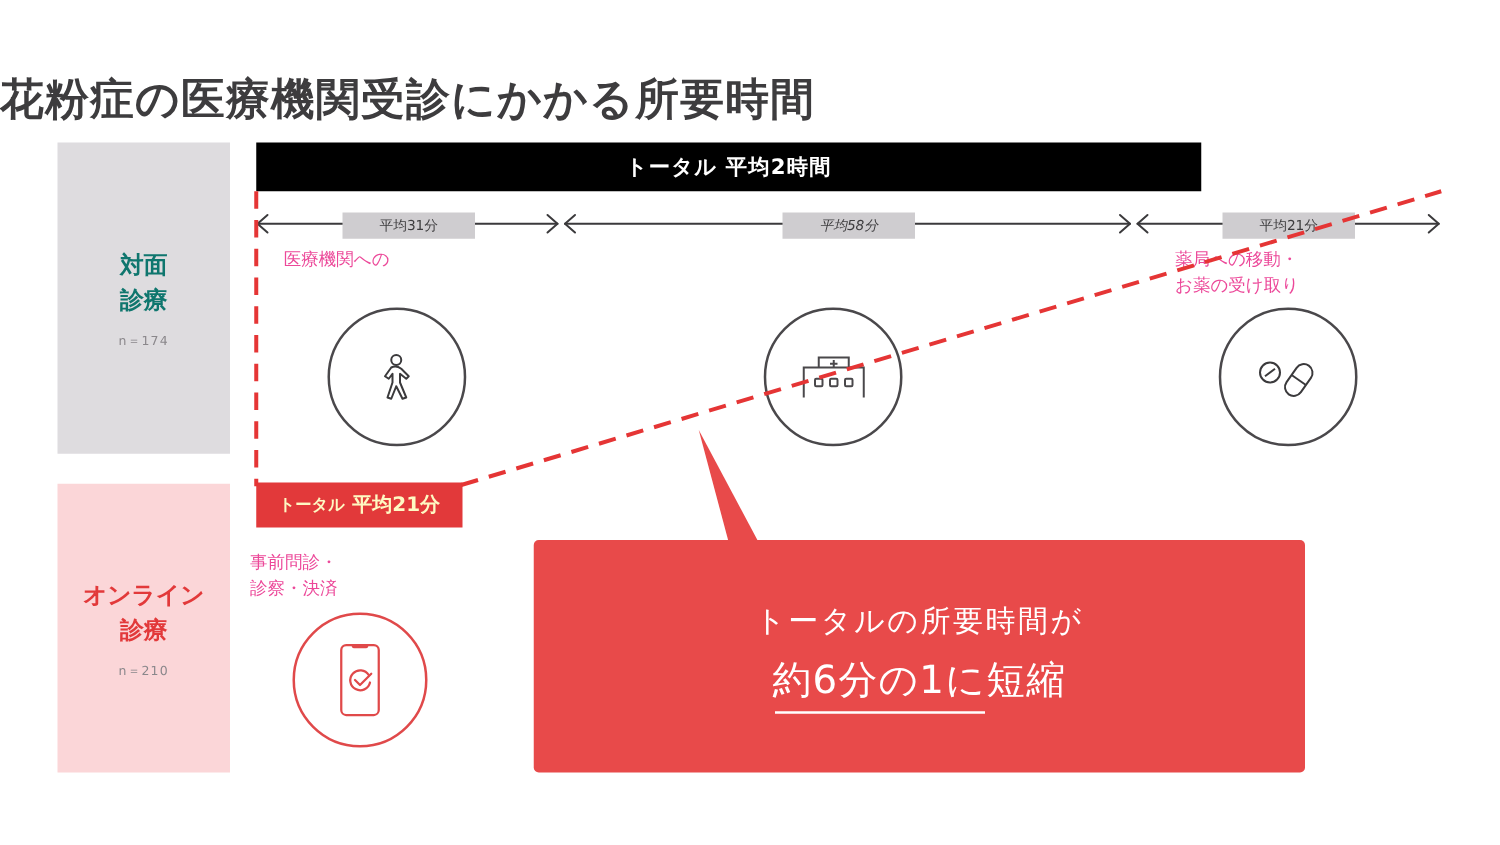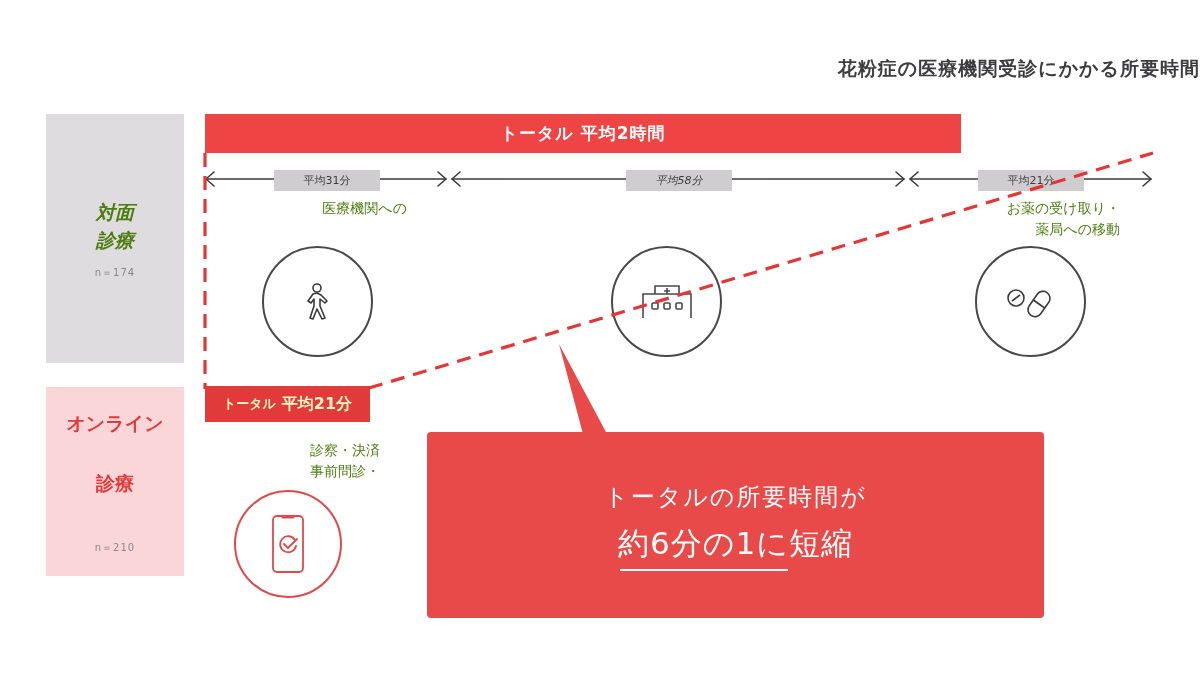--- a/index.html
+++ b/index.html
@@ -1,29 +1,29 @@
 <!DOCTYPE html>
 <html><head>
 <meta charset="utf-8">
 <style>
   * { box-sizing: border-box; margin: 0; padding: 0; }
   html, body { width: 1200px; height: 676px; background: #ffffff; overflow: hidden; }
   body { position: relative; font-family: "DejaVu Sans", "Liberation Sans", sans-serif; color: #3b3a3c; }
   .abs { position: absolute; }
-  .title { left: 0; width: 1200px; top: 56px; text-align: right; font-size: 19px; font-weight: bold; color: #3d3c3e; letter-spacing: 1px; }
+  .title { left: 0; width: 1200px; top: 56px; text-align: left; font-size: 35px; font-weight: bold; color: #3d3c3e; letter-spacing: 1px; }
   .panel { left: 46px; width: 138px; display: flex; flex-direction: column; align-items: center; justify-content: center; }
   .panel-gray { top: 114px; height: 249px; background: #dedcdf; }
-  .panel-pink { top: 387px; height: 189px; background: #fbd6d8; gap: 32px; }
+  .panel-pink { top: 387px; height: 231px; background: #fbd6d8; }
   .panel-title { font-size: 19px; font-weight: bold; line-height: 28px; text-align: center; }
-  .panel-gray .panel-title { color: #4d7c0f; font-style: italic; }
+  .panel-gray .panel-title { color: #0f766e; }
   .panel-pink .panel-title { color: #e2393a; }
   .panel-n { margin-top: 12px; font-size: 10px; color: #8a878b; letter-spacing: 1px; }
-  .total-bar { left: 205px; top: 114px; width: 756px; height: 39px; background: #ef4444; color: #ffffff; font-size: 17px; font-weight: bold; display: flex; align-items: center; justify-content: center; letter-spacing: 1px; }
+  .total-bar { left: 205px; top: 114px; width: 756px; height: 39px; background: #000000; color: #ffffff; font-size: 17px; font-weight: bold; display: flex; align-items: center; justify-content: center; letter-spacing: 1px; }
   .seg-label { top: 170px; height: 21px; background: #cfcdd0; color: #3d3c3e; font-size: 11px; display: flex; align-items: center; justify-content: center; }
-  .step-text { font-size: 14px; line-height: 21px; text-align: right; color: #4d7c0f; }
+  .step-text { font-size: 14px; line-height: 21px; text-align: left; color: #ec4899; }
   .circle { border-radius: 50%; border: 2px solid #4a484b; background: #fff; display: flex; align-items: center; justify-content: center; }
   .circle.red { border-color: #e0494a; }
   .red-label { left: 205px; top: 386px; width: 165px; height: 36px; background: #e2393a; color: #fef9c3; display: flex; align-items: center; justify-content: center; font-weight: bold; }
   .red-label .small { font-size: 13px; margin-right: 6px; }
   .red-label .big { font-size: 16px; }
   .callout { left: 427px; top: 432px; width: 617px; height: 186px; background: #e84a4a; border-radius: 4px; display: flex; flex-direction: column; align-items: center; justify-content: center; color: #fff; }
   .callout-line1 { font-size: 24px; letter-spacing: 2px; margin-top: -4px; }
   .callout-line2 { font-size: 31px; font-weight: normal; margin-top: 10px; letter-spacing: 1px; position: relative; }
   .callout-line2 .underline { position: absolute; left: 2px; top: 46px; width: 168px; height: 2px; background: #fff; }
   svg.overlay { position: absolute; left: 0; top: 0; pointer-events: none; }
@@ -63,22 +63,22 @@
 <div class="abs seg-label" style="left:274px;width:106px;">平均31分</div>
 <div class="abs seg-label" style="left:626px;width:106px;font-style:italic;">平均58分</div>
 <div class="abs seg-label" style="left:978px;width:106px;">平均21分</div>
 
 <div class="abs step-text" style="left:227px;width:180px;top:198px;">
   <div>医療機関への</div>
 </div>
 <div class="abs step-text" style="left:566px;width:220px;top:198px;">
 </div>
 <div class="abs step-text" style="left:940px;width:180px;top:198px;">
-  <div>お薬の受け取り・</div>
-  <div>薬局への移動</div>
+  <div>薬局への移動・</div>
+  <div>お薬の受け取り</div>
 </div>
 
 <div class="abs circle" style="left:262px;top:246px;width:111px;height:111px;">
   <svg width="40" height="40" viewBox="0 0 40 40" fill="none" stroke="#3b3a3c" stroke-width="1.6" stroke-linejoin="round" stroke-linecap="round">
     <circle cx="19" cy="6" r="4"></circle>
     <path d="M15 12 Q19 10 23 13 L29 19 L27 21 L22 17 L22 24 L27 36 L24 37 L19 27 L15 37 L12 36 L16 24 L16 17 L13 21 L10 19 Z"></path>
   </svg>
 </div>
 <div class="abs circle" style="left:611px;top:246px;width:111px;height:111px;">
   <svg width="56" height="40" viewBox="0 0 56 40" fill="none" stroke="#4a484b" stroke-width="1.6">
@@ -99,22 +99,22 @@
       <line x1="36" y1="15" x2="36" y2="29"></line>
     </g>
   </svg>
 </div>
 
 <div class="abs red-label">
   <span class="small">トータル</span>
   <span class="big">平均21分</span>
 </div>
 <div class="abs step-text" style="left:200px;width:180px;top:440px;">
+  <div>事前問診・</div>
   <div>診察・決済</div>
-  <div>事前問診・</div>
 </div>
 <div class="abs circle red" style="left:234px;top:490px;width:108px;height:108px;">
   <svg width="40" height="60" viewBox="0 0 40 60" fill="none" stroke="#e0494a" stroke-width="1.8" stroke-linecap="round" stroke-linejoin="round">
     <rect x="5" y="2" width="30" height="56" rx="4"></rect>
     <line x1="15" y1="3" x2="25" y2="3" stroke-width="3"></line>
     <path d="M27 26 A8 8 0 1 0 28 32"></path>
     <polyline points="16,30 20,34 29,25"></polyline>
   </svg>
 </div>
 

